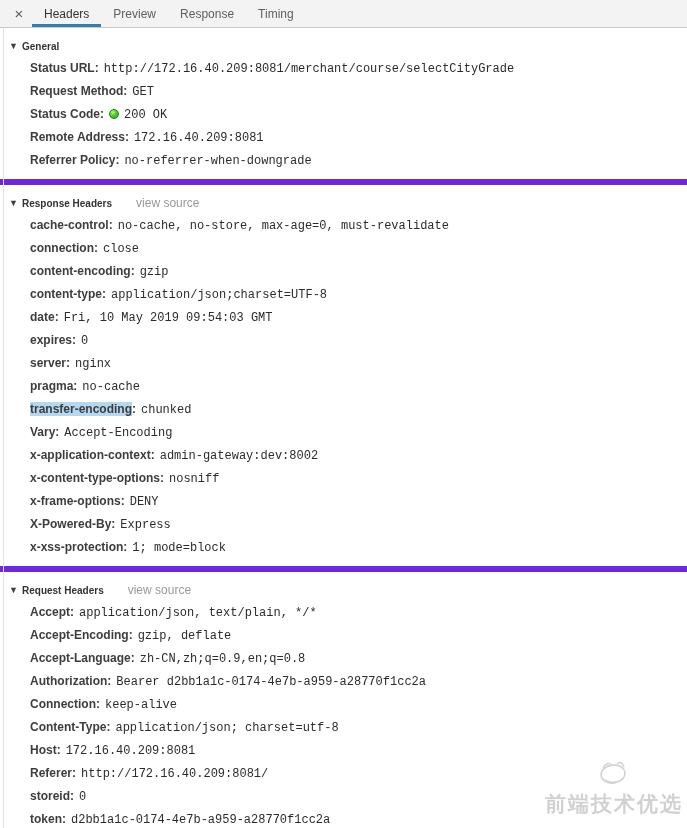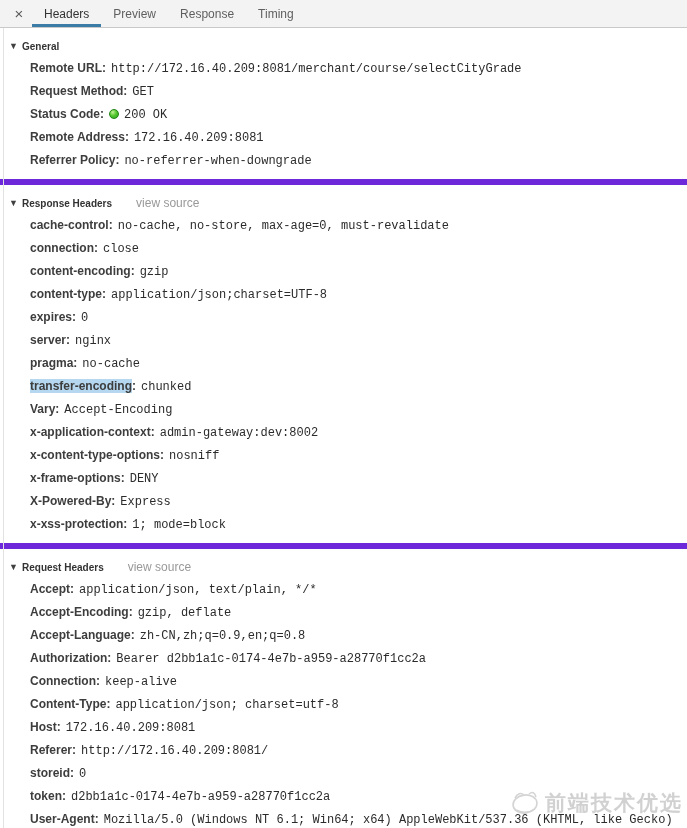--- a/index.html
+++ b/index.html
@@ -38,21 +38,21 @@
   .key .hl { background: var(--highlight); }
   .val { font-family: "Liberation Mono", "DejaVu Sans Mono", monospace;
          color: #2b2b2b; margin-left: 5px; }
   .dot { display: inline-block; width: 10px; height: 10px; border-radius: 50%;
          margin-right: 5px; vertical-align: -1px;
          background: radial-gradient(circle at 35% 28%, #c2f296 0%, #55c72f 45%, #27a41b 100%);
          border: 1px solid #1d8312; }
 
   
   .watermark { position: absolute; right: 4px; bottom: 10px; display: flex;
-               align-items: center; gap: 2px; pointer-events: none; opacity: 0.75; }
+               align-items: center; gap: 2px; pointer-events: none; opacity: 0.75; flex-direction: column; }
   .wm-logo { flex: 0 0 auto; }
   .wm-text { font-size: 21px; font-weight: 700; color: #c2c2c2; letter-spacing: 2px;
              font-family: "Liberation Sans", sans-serif; white-space: nowrap; }
 </style>
 </head>
 <body>
 
 <div class="panel">
 
   <div class="tabbar">
@@ -62,21 +62,21 @@
     <div class="tab">Response</div>
     <div class="tab">Timing</div>
   </div>
 
   <div class="content" id="sections">
   <section class="section">
     <div class="section-header">
       <span class="arrow">▼</span><span class="section-title">General</span>
     </div>
     <div class="rows">
-  <div class="row"><span class="key"><span>Remote URL</span>:</span><span class="val">http://172.16.40.209:8081/merchant/course/selectCityGrade</span></div>
+  <div class="row"><span class="key"><span>Status URL</span>:</span><span class="val">http://172.16.40.209:8081/merchant/course/selectCityGrade</span></div>
 
   <div class="row"><span class="key"><span>Request Method</span>:</span><span class="val">GET</span></div>
 
   <div class="row"><span class="key"><span>Status Code</span>:</span><span class="val"><span class="dot"></span>200 OK</span></div>
 
   <div class="row"><span class="key"><span>Remote Address</span>:</span><span class="val">172.16.40.209:8081</span></div>
 
   <div class="row"><span class="key"><span>Referrer Policy</span>:</span><span class="val">no-referrer-when-downgrade</span></div>
 </div>
   </section>
@@ -87,20 +87,21 @@
     </div>
     <div class="rows">
   <div class="row"><span class="key"><span>cache-control</span>:</span><span class="val">no-cache, no-store, max-age=0, must-revalidate</span></div>
 
   <div class="row"><span class="key"><span>connection</span>:</span><span class="val">close</span></div>
 
   <div class="row"><span class="key"><span>content-encoding</span>:</span><span class="val">gzip</span></div>
 
   <div class="row"><span class="key"><span>content-type</span>:</span><span class="val">application/json;charset=UTF-8</span></div>
 
+  <div class="row"><span class="key"><span>date</span>:</span><span class="val">Fri, 10 May 2019 09:54:03 GMT</span></div>
 
   <div class="row"><span class="key"><span>expires</span>:</span><span class="val">0</span></div>
 
   <div class="row"><span class="key"><span>server</span>:</span><span class="val">nginx</span></div>
 
   <div class="row"><span class="key"><span>pragma</span>:</span><span class="val">no-cache</span></div>
 
   <div class="row"><span class="key"><span class="hl">transfer-encoding</span>:</span><span class="val">chunked</span></div>
 
   <div class="row"><span class="key"><span>Vary</span>:</span><span class="val">Accept-Encoding</span></div>

